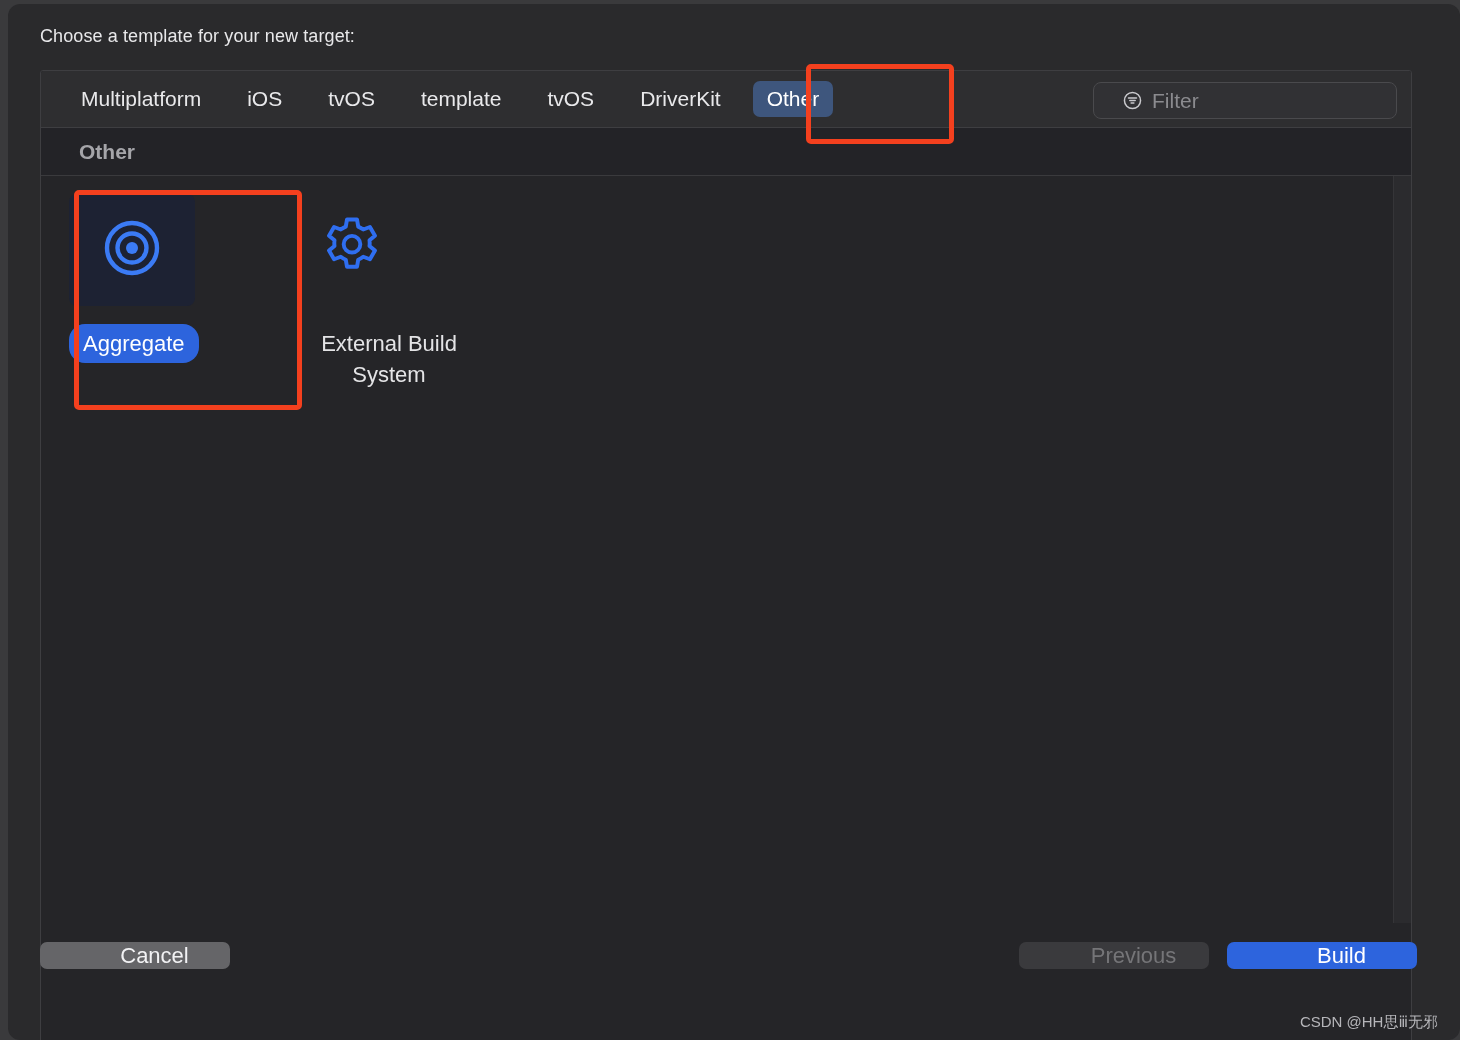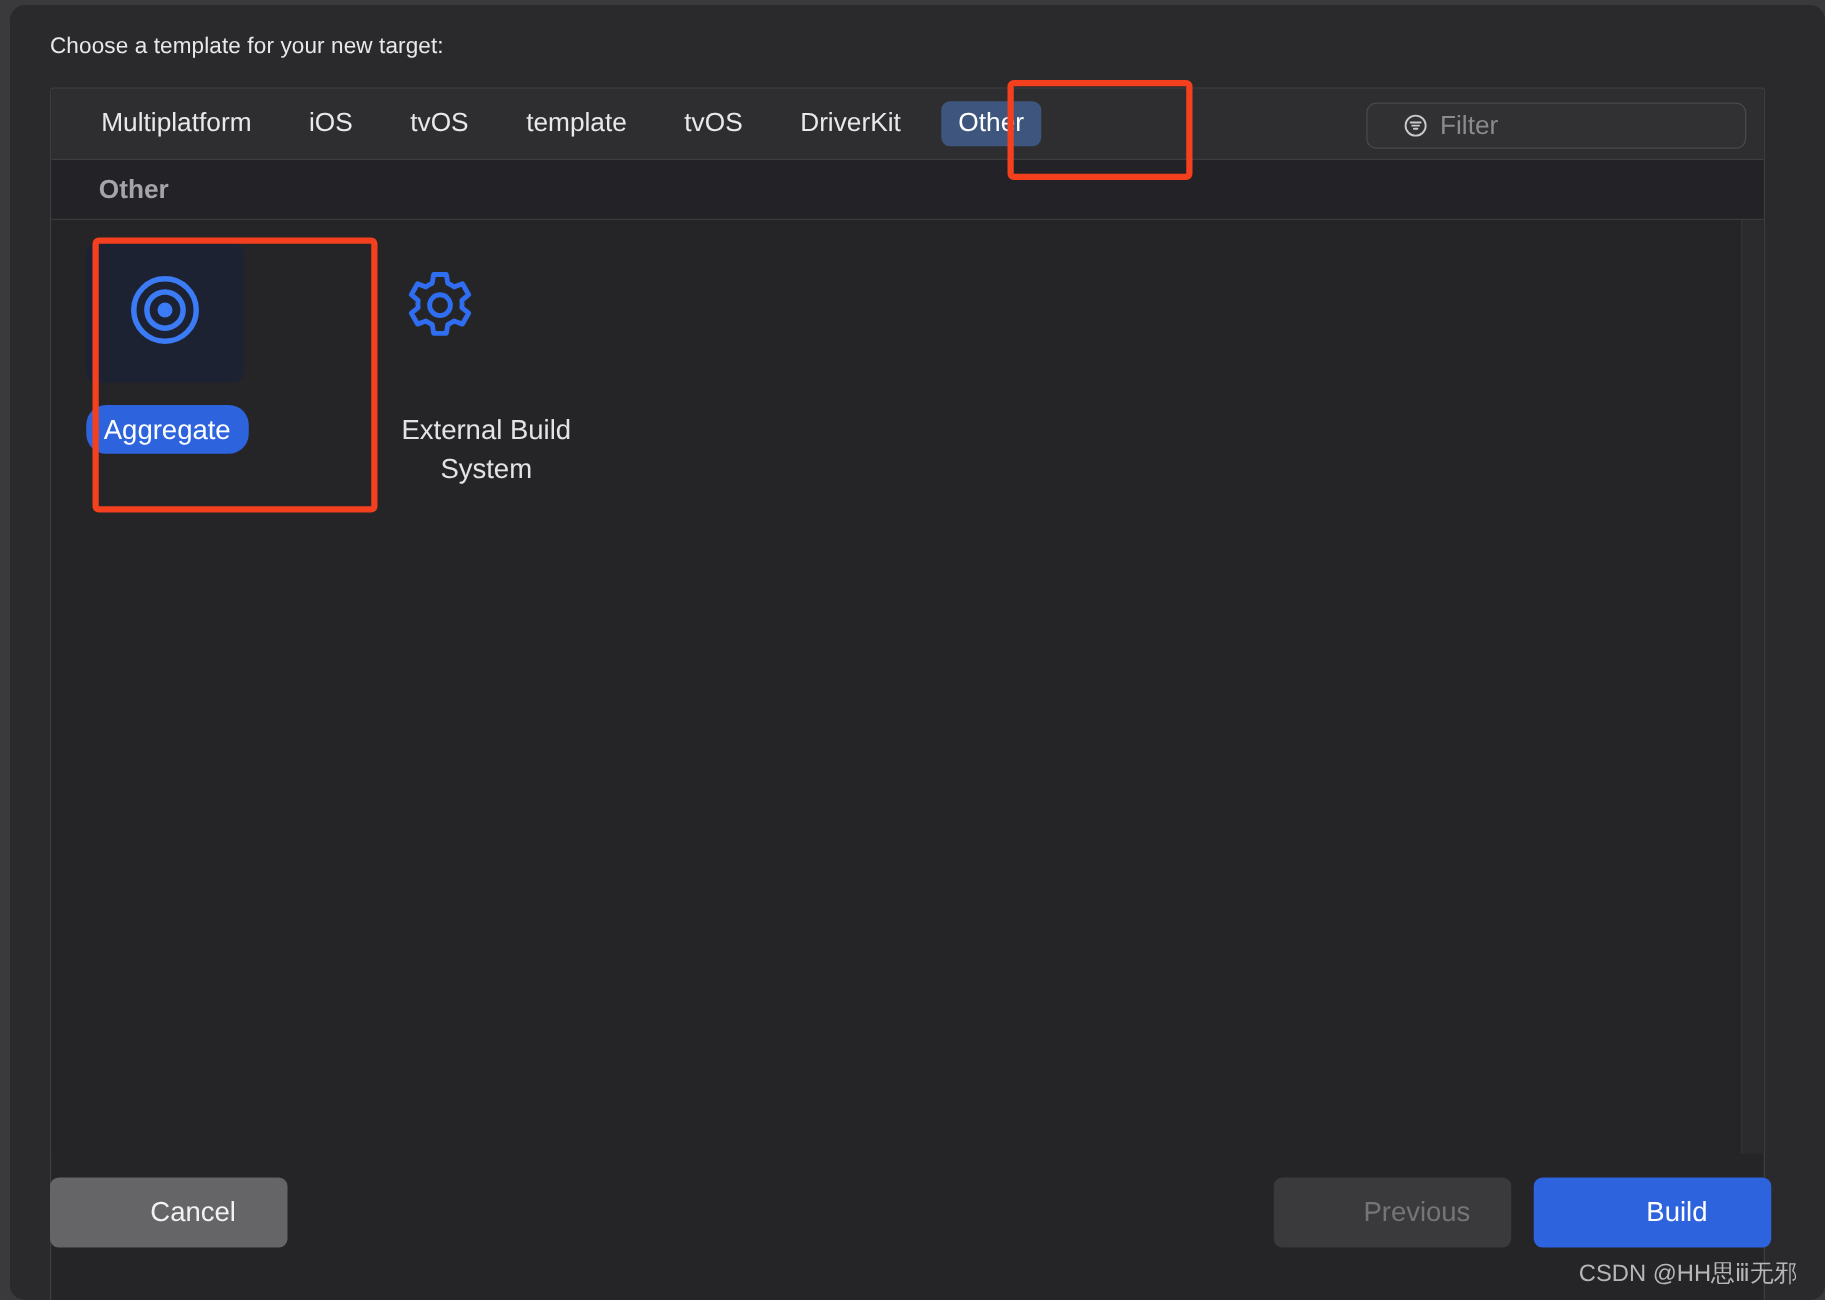--- a/index.html
+++ b/index.html
@@ -156,21 +156,21 @@
     max-width: 200px;
   }
   .tile-label.selected {
     background: #2d64dd;
     color: #ffffff;
   }
 
   
   .btn {
     position: absolute;
-    height: 56px;
+    height: 27px;
     border-radius: 7px;
     font-size: 22px;
     display: flex;
     align-items: center;
     justify-content: center;
     cursor: default;
     white-space: nowrap;
     padding-left: 39px;
   }
   #cancel-button {
@@ -193,21 +193,21 @@
     width: 190px;
     background: #2d64dd;
     color: #ffffff;
   }
 
   
   #watermark {
     position: absolute;
     right: 22px;
     bottom: 8px;
-    font-size: 19px;
+    font-size: 15px;
     color: #b6b6ba;
     white-space: nowrap;
     text-align: right;
   }
 
   
   .annot {
     position: absolute;
     border: 5px solid #f4401e;
     border-radius: 5px;

